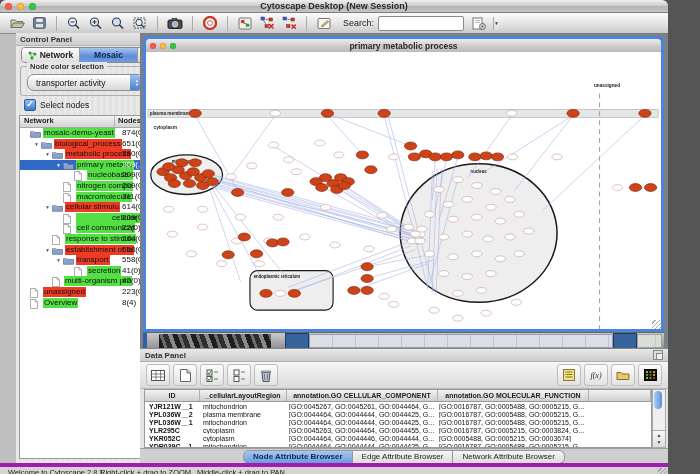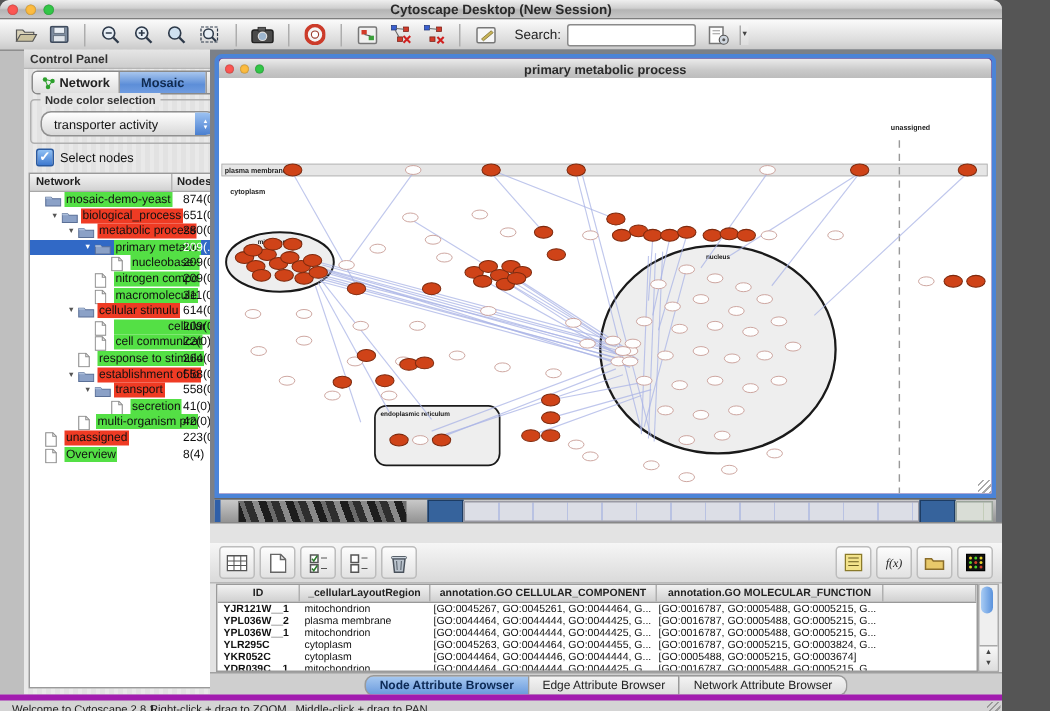--- a/index.html
+++ b/index.html
@@ -642,20 +642,24 @@
       <div class="bg-blue-sliver"></div>
       <div class="bg-art"></div>
       <div class="bg-rect1"></div>
       <div class="bg-pane1"></div>
       <div class="bg-rect2"></div>
       <div class="bg-pane2"></div>
     </div>
   </div>
 
   <div class="data-panel">
+    <div class="dp-header">
+      <span>Data Panel</span>
+      <span class="float-icon"></span>
+    </div>
     <div class="dp-toolbar">
       <span class="dp-btn">
           <svg width="14" height="11">
             <rect x="0.5" y="0.5" width="13" height="10" fill="#fff" stroke="#555"></rect>
             <line x1="0.5" y1="4" x2="13.5" y2="4" stroke="#555" stroke-width="0.7"></line>
             <line x1="0.5" y1="7" x2="13.5" y2="7" stroke="#555" stroke-width="0.7"></line>
             <line x1="5" y1="0.5" x2="5" y2="10.5" stroke="#555" stroke-width="0.7"></line>
             <line x1="9.5" y1="0.5" x2="9.5" y2="10.5" stroke="#555" stroke-width="0.7"></line>
           </svg>
         </span>

